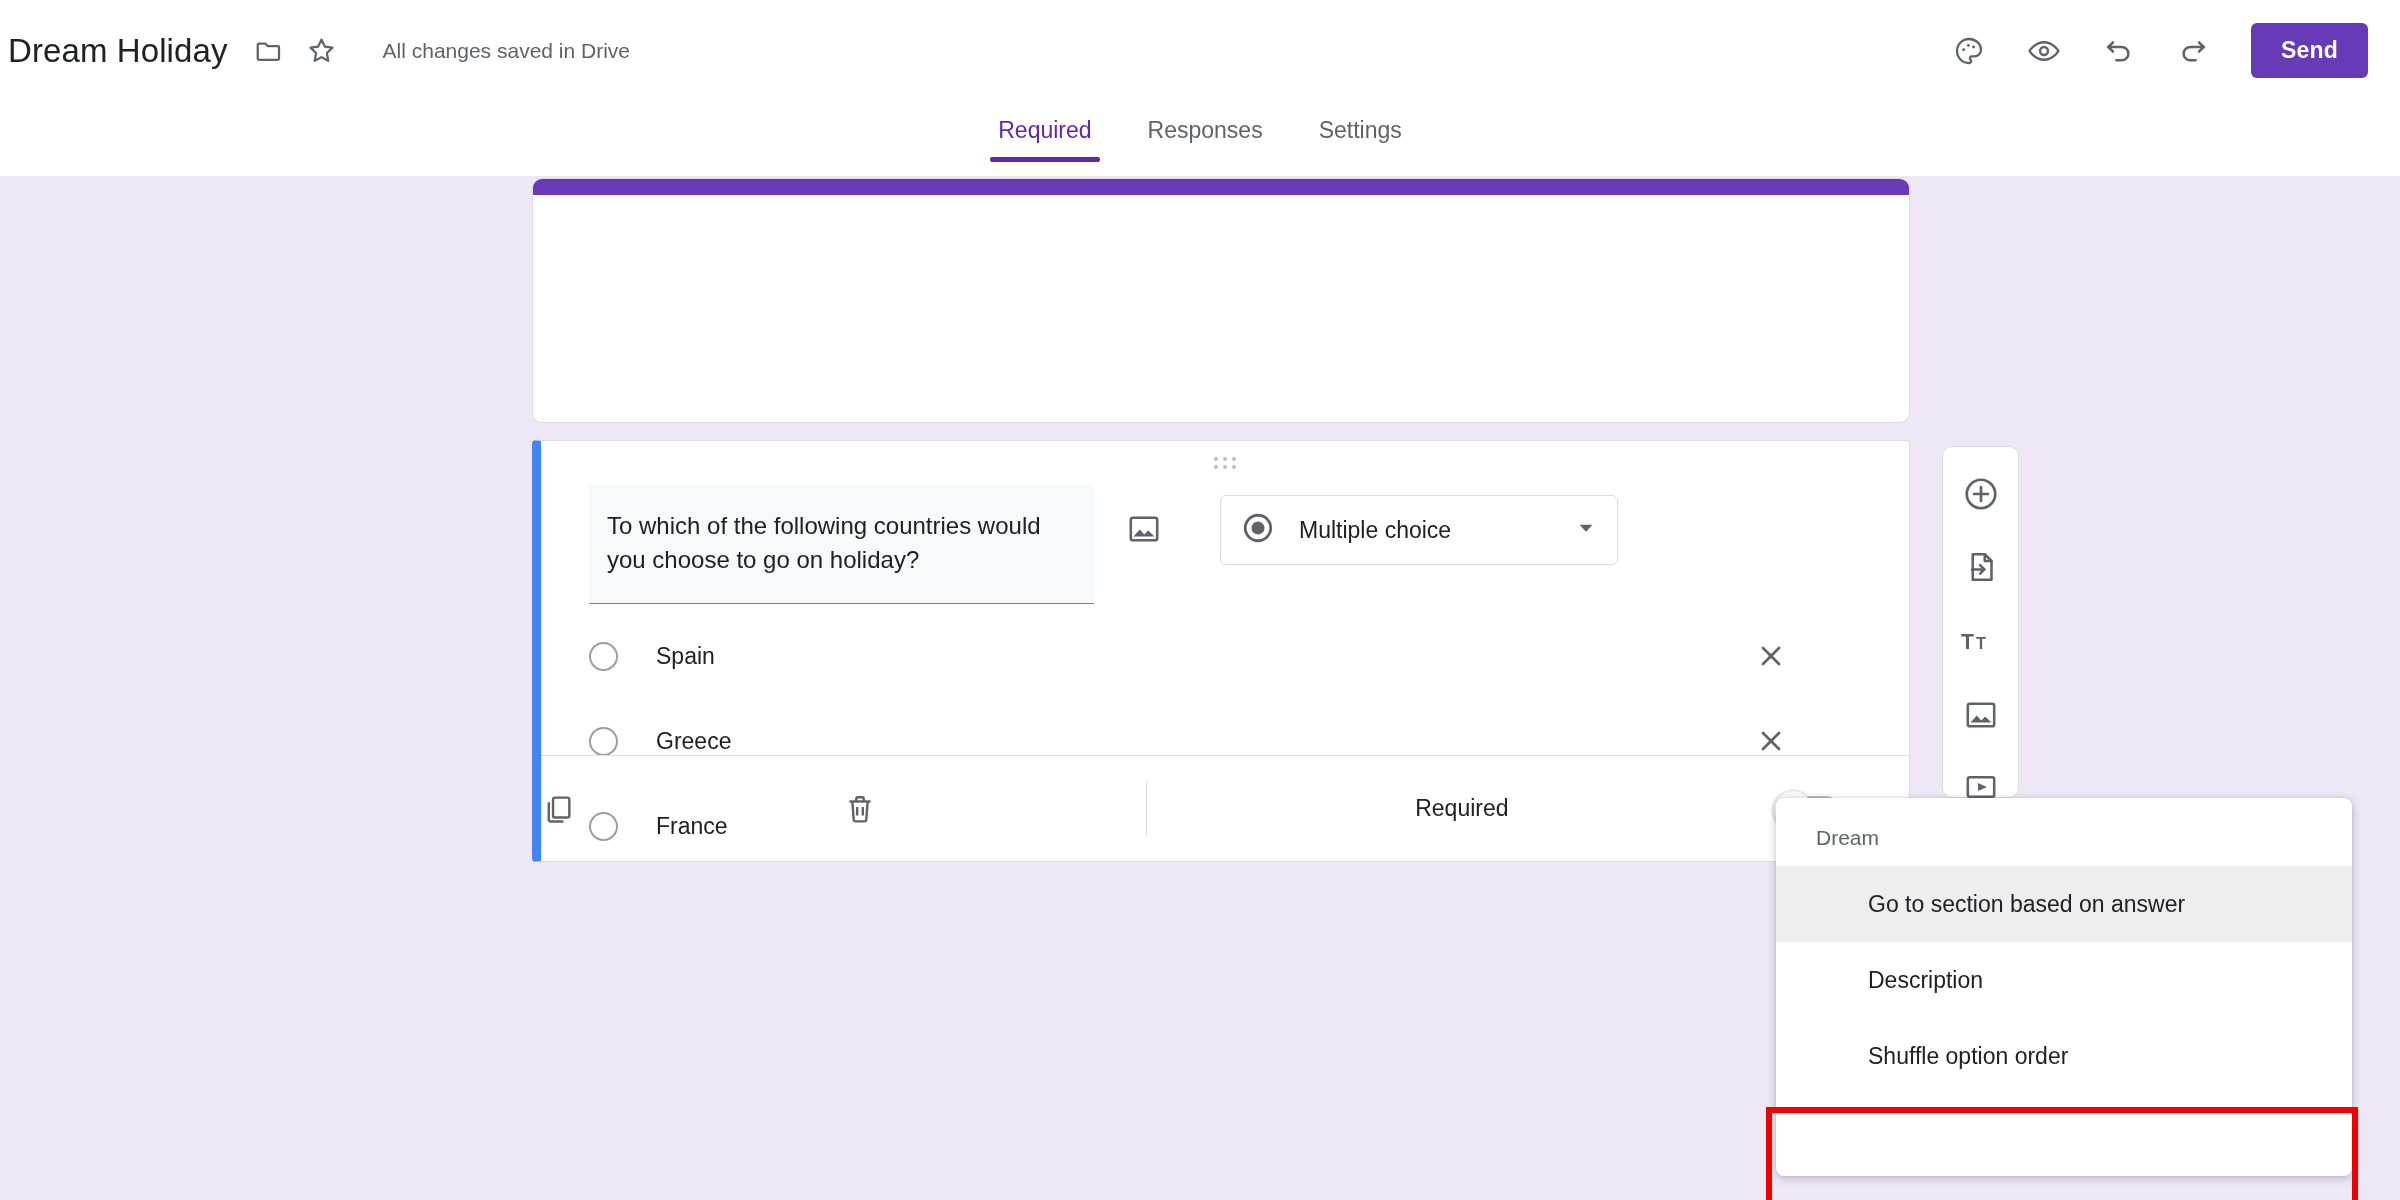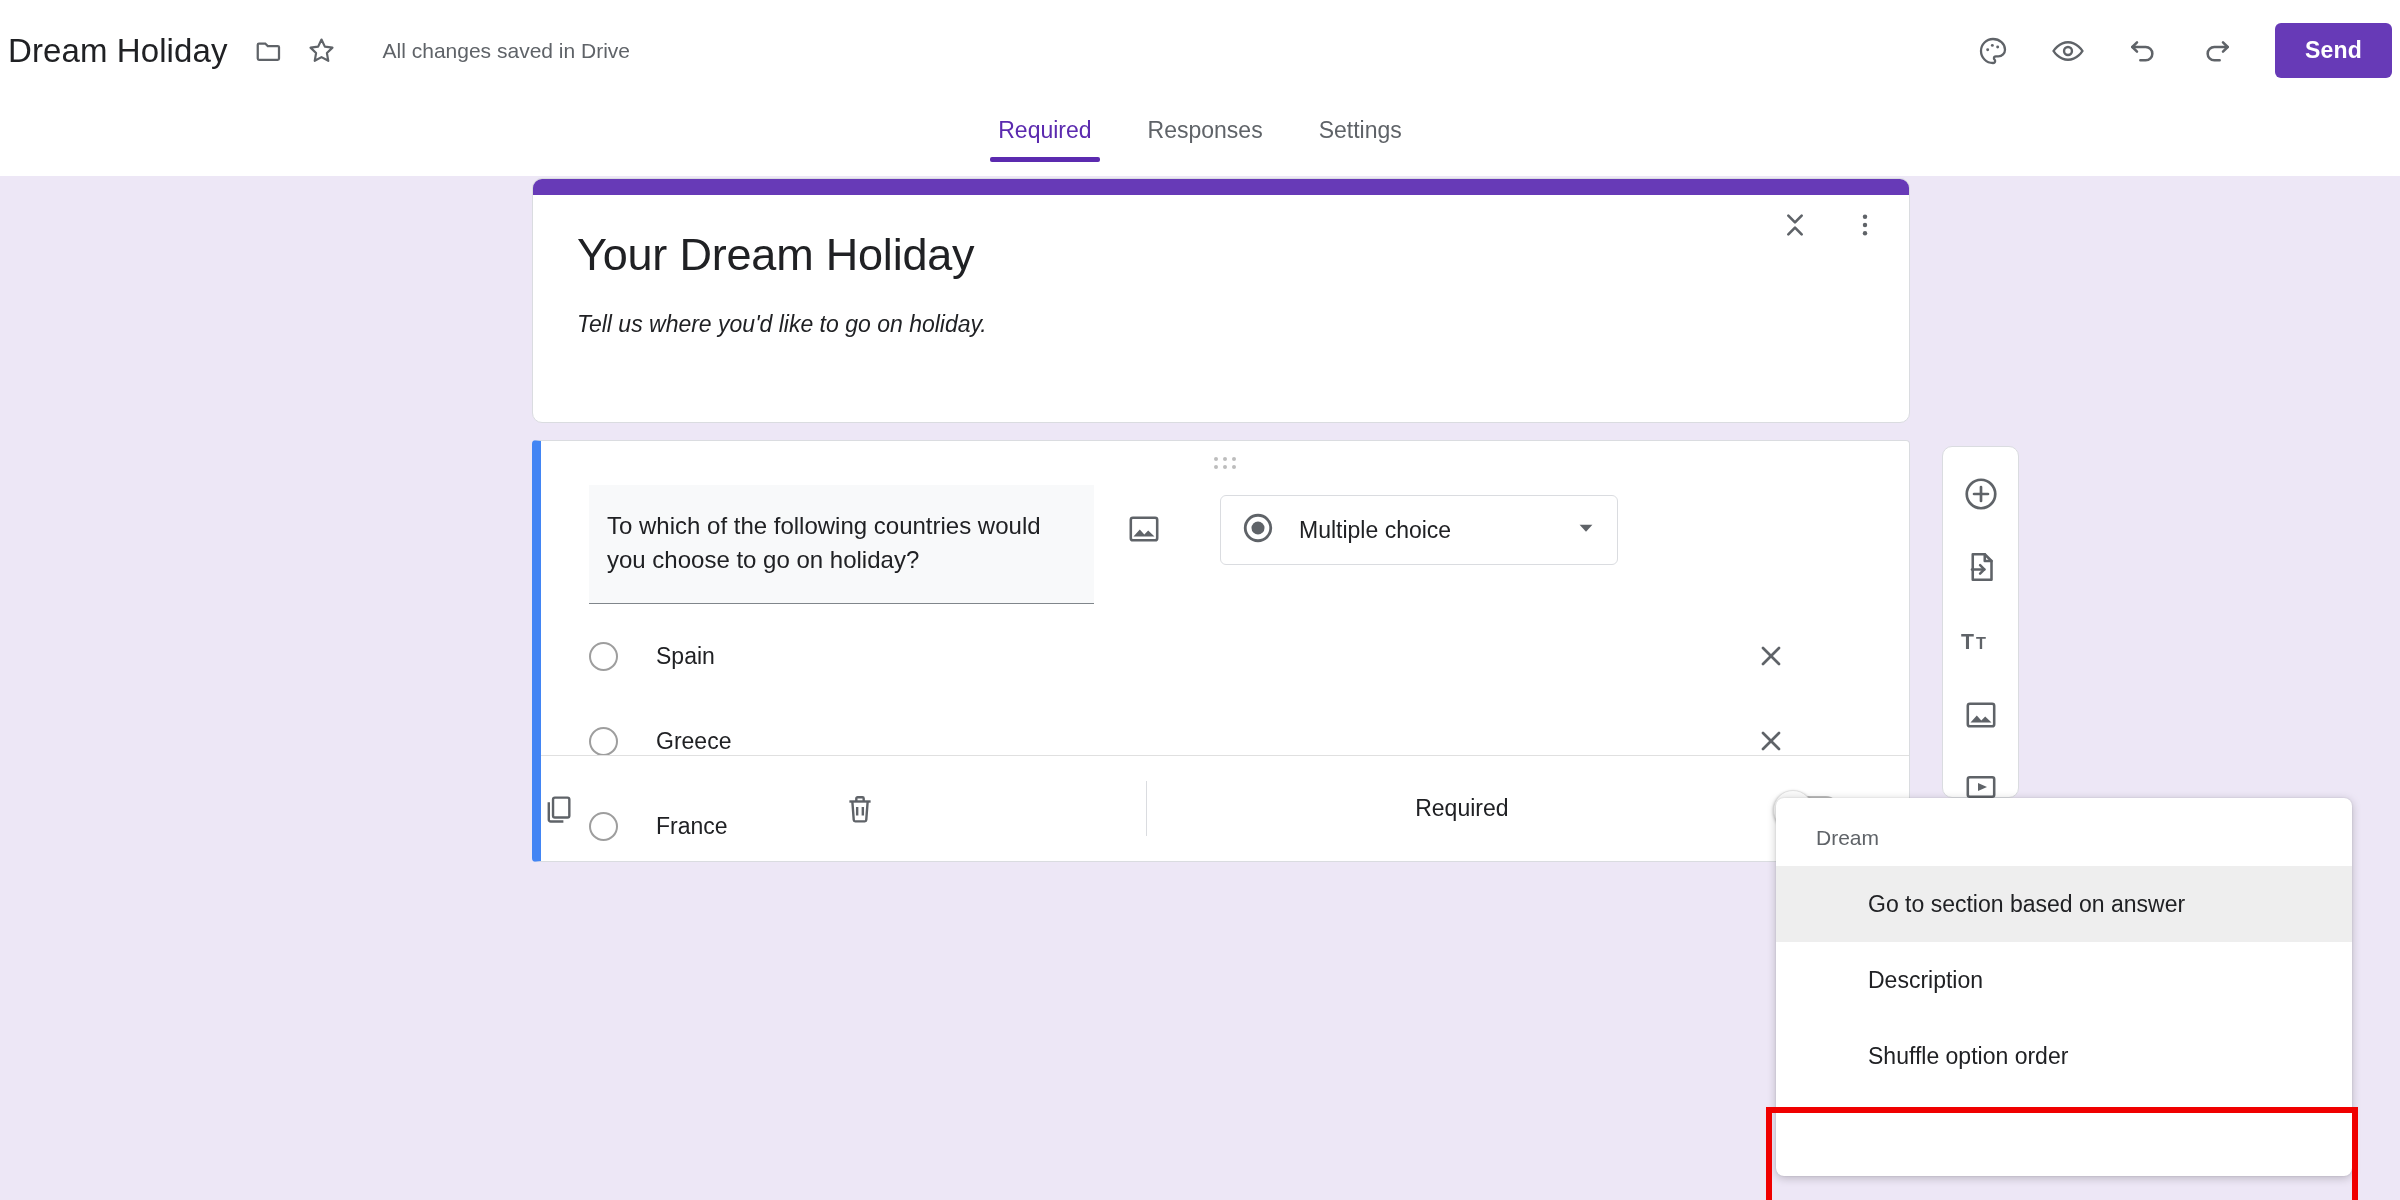--- a/index.html
+++ b/index.html
@@ -32,21 +32,21 @@
   .saved-text {
     margin-left: 46px;
     font-size: 21px; color: #5F6368; white-space: nowrap;
   }
   .hdr-right {
     position: absolute; right: 0; top: 0; height: 101px;
     display: flex; align-items: center;
   }
   .hdr-right .hdr-icon { margin-right: 42px; }
   .send-btn {
-    margin-right: 8px;
+    margin-right: 32px;
     background: #673AB7; color: #FFFFFF;
     border: none; border-radius: 6px;
     font-size: 23px; font-weight: bold;
     font-family: "Liberation Sans", sans-serif;
     padding: 11px 30px; height: 55px;
     cursor: pointer; letter-spacing: 0.2px;
   }
 
   
   .tabbar {
@@ -253,39 +253,20 @@
   <div class="tabbar">
     <div class="tab active">Required</div>
     <div class="tab">Responses</div>
     <div class="tab">Settings</div>
   </div>
 
   <div class="canvas">
 
     <div class="title-card">
       <div class="title-card-bar"></div>
-      <div class="title-card-body">
-        <div class="form-title">Your Dream Holiday</div>
-        <div class="form-desc">Tell us where you'd like to go on holiday.</div>
-        <div class="title-card-actions">
-          <div class="icon-btn">
-            <svg width="32" height="32" viewBox="0 0 24 24" fill="none" stroke="#5F6368" stroke-width="2" stroke-linecap="round" stroke-linejoin="round">
-              <polyline points="7,5 12,10 17,5"></polyline>
-              <polyline points="7,19 12,14 17,19"></polyline>
-            </svg>
-          </div>
-          <div class="icon-btn">
-            <svg width="28" height="28" viewBox="0 0 24 24" fill="#5F6368">
-              <circle cx="12" cy="5" r="1.9"></circle>
-                <circle cx="12" cy="12" r="1.9"></circle>
-                <circle cx="12" cy="19" r="1.9"></circle>
-            </svg>
-          </div>
-        </div>
-      </div>
     </div>
 
     <div class="q-card">
       <div class="drag-handle">
         <div class="dots-grid">
             <i></i>
             <i></i>
             <i></i>
             <i></i>
             <i></i>

